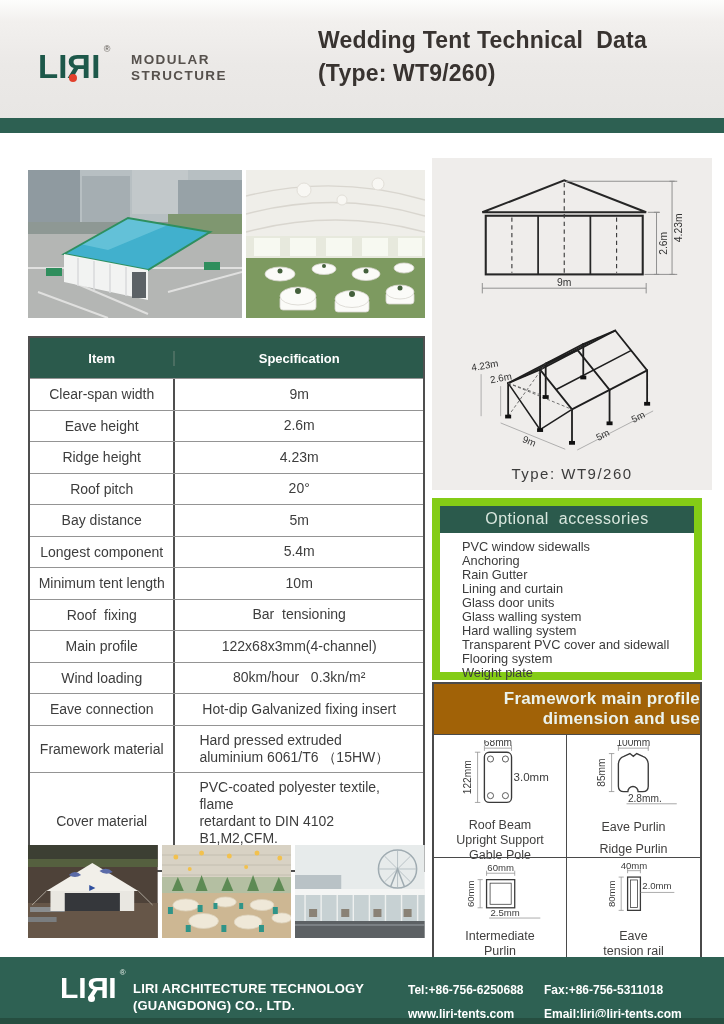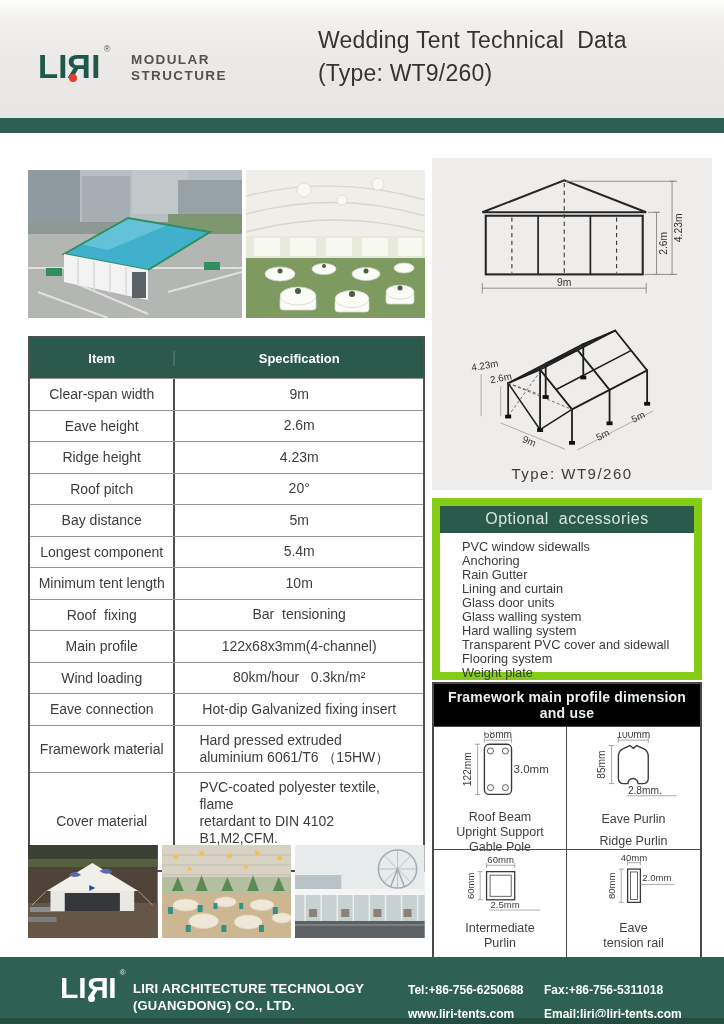--- a/index.html
+++ b/index.html
@@ -8,21 +8,21 @@
 
   
   .header { position:absolute; left:0; top:0; width:724px; height:118px;
     background:linear-gradient(180deg,#fdfdfc 0%,#f2f0ee 18%,#ebe9e7 55%,#e8e6e4 100%); }
   .liri-logo { position:absolute; display:inline-block; line-height:1; font-weight:800; letter-spacing:0; white-space:nowrap; }
   .logo-header { left:38px; top:50px; font-size:33px; color:#1d584a; }
   .liri-logo .mirror { display:inline-block; transform:scaleX(-1); }
   .liri-logo .logo-dot { position:absolute; width:8px; height:8px; border-radius:50%; background:#e2402c; left:31px; bottom:1px; }
   .logo-header .reg { position:absolute; right:-10px; top:-5px; font-size:9px; font-weight:400; color:#5a554f; }
   .brand-sub { position:absolute; left:131px; top:52px; font-size:13.5px; font-weight:700; color:#56514d; letter-spacing:1.4px; line-height:1.2; }
-  .doc-title { position:absolute; left:318px; top:24px; font-size:23px; font-weight:400; color:#383330; line-height:33px; letter-spacing:0.2px; }
+  .doc-title { position:absolute; left:318px; top:24px; font-size:23px; font-weight:700; color:#383330; line-height:33px; letter-spacing:0.2px; }
   .green-bar { position:absolute; left:0; top:118px; width:724px; height:15px; background:#2d6052; }
 
   
   .photo { position:absolute; overflow:hidden; }
   .photo svg { display:block; width:100%; height:100%; }
   .photo-ext { left:28px; top:170px; width:214px; height:148px; }
   .photo-int { left:246px; top:170px; width:179px; height:148px; }
   .photos-bottom { position:absolute; left:28px; top:845px; width:397px; height:93px; display:flex; gap:4px; }
   .photos-bottom .photo-b { flex:1; height:93px; overflow:hidden; }
   .photo-b svg { display:block; width:100%; height:100%; }
@@ -43,21 +43,21 @@
   .iso-svg  { position:absolute; left:2px; top:144px; width:276px; height:154px; }
   .type-label { position:absolute; left:0; bottom:8px; width:100%; text-align:center; font-size:15px; color:#3c3c3c; letter-spacing:1.5px; }
   svg text { font-family:"Liberation Sans", sans-serif; }
 
   .accessories { position:absolute; left:432px; top:498px; width:270px; border:8px solid #84cc16; background:#fff; }
   .acc-header { background:#2b5a4c; color:#d9e7de; text-align:center; font-size:16px; padding:4px 0 5px; letter-spacing:0.5px; }
   .acc-body { padding:7px 6px 20px 22px; height:139px; }
   .acc-item { font-size:12.8px; color:#3b3b3b; line-height:14px; }
 
   .framework { position:absolute; left:432px; top:682px; width:270px; border:2px solid #4a4a4a; background:#fff; }
-  .fw-header { background:#000000; color:#eaf2ed; text-align:center; font-size:14px; font-weight:700; padding:5px 0; letter-spacing:0.2px; }
+  .fw-header { background:#a16207; color:#eaf2ed; text-align:right; font-size:17px; font-weight:700; padding:5px 0; letter-spacing:0.2px; }
   .fw-grid { display:flex; flex-wrap:wrap; }
   .fw-cell { width:50%; border-top:1.5px solid #4a4a4a; padding-top:5px; text-align:center; }
   .fw-cell.c-left { border-right:1.5px solid #4a4a4a; }
   .fw-cell.r1 { height:123px; }
   .fw-cell.r2 { height:110px; }
   .fw-svg { display:block; margin:0 auto; }
   .fw-svg text { font-size:15px; fill:#3c3c3c; }
   .fw-svg text.t-big { font-size:17px; }
   .fw-svg .shape { fill:none; stroke:#3a3a3a; stroke-width:2; }
   .fw-svg .thin  { fill:none; stroke:#3a3a3a; stroke-width:1.2; }

